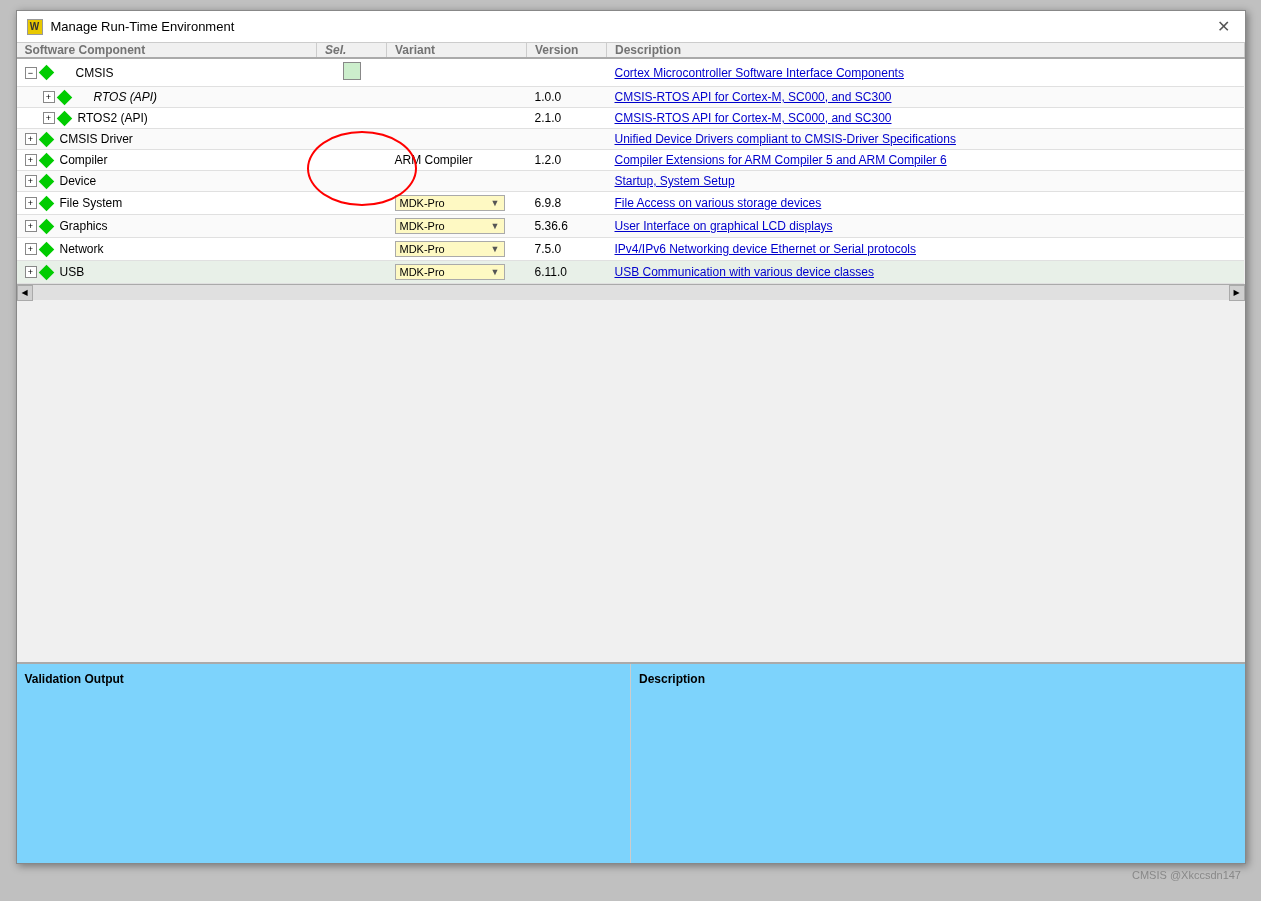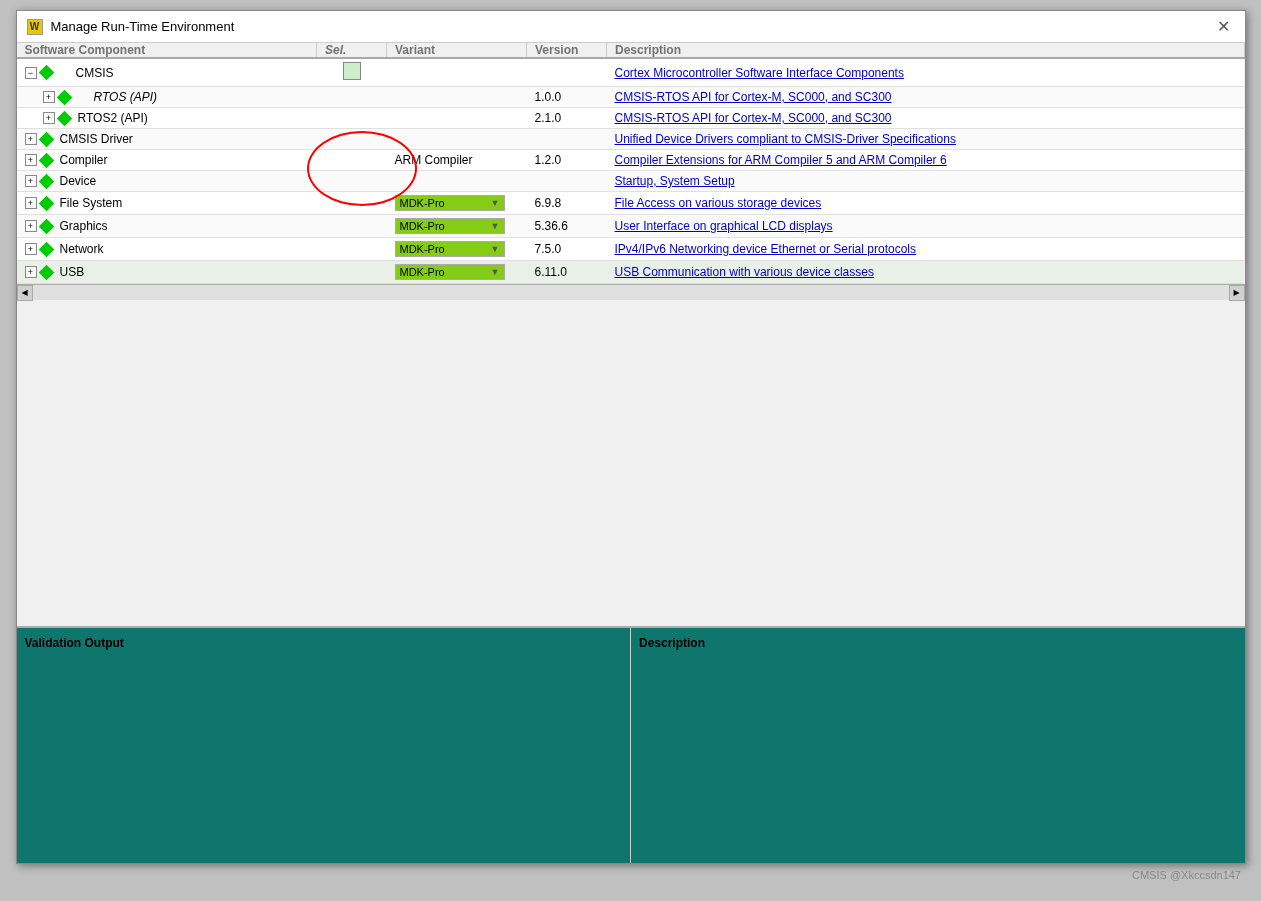--- a/index.html
+++ b/index.html
@@ -144,34 +144,34 @@
       display: inline-flex;
       align-items: center;
       justify-content: center;
       font-size: 11px;
       cursor: pointer;
     }
     .variant-select {
       display: flex;
       align-items: center;
       border: 1px solid #aaa;
-      background: #84cc16;
+      background: #fef9c3;
       width: 110px;
       padding: 1px 4px;
       font-size: 11px;
       cursor: pointer;
       justify-content: space-between;
     }
     .dropdown-arrow {
       font-size: 9px;
       color: #555;
     }
     .bottom-panel {
-      height: 236px;
-      background: #0f766e;
+      height: 200px;
+      background: #7dd3fc;
       display: flex;
       border-top: 1px solid #aaa;
     }
     .validation-panel {
       flex: 1;
       border-right: 1px solid #ccc;
       padding: 8px;
     }
     .desc-panel {
       flex: 1;

